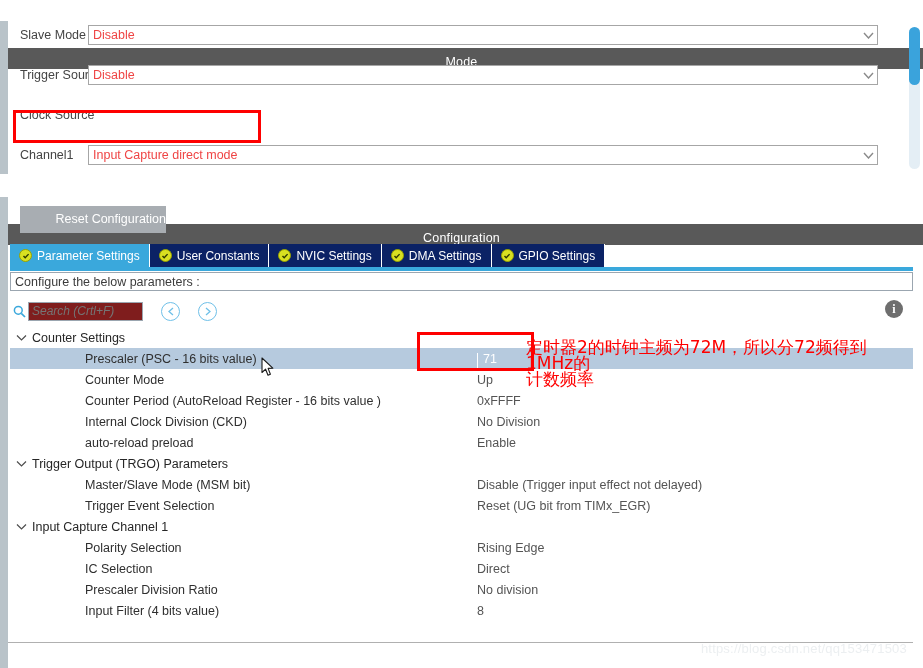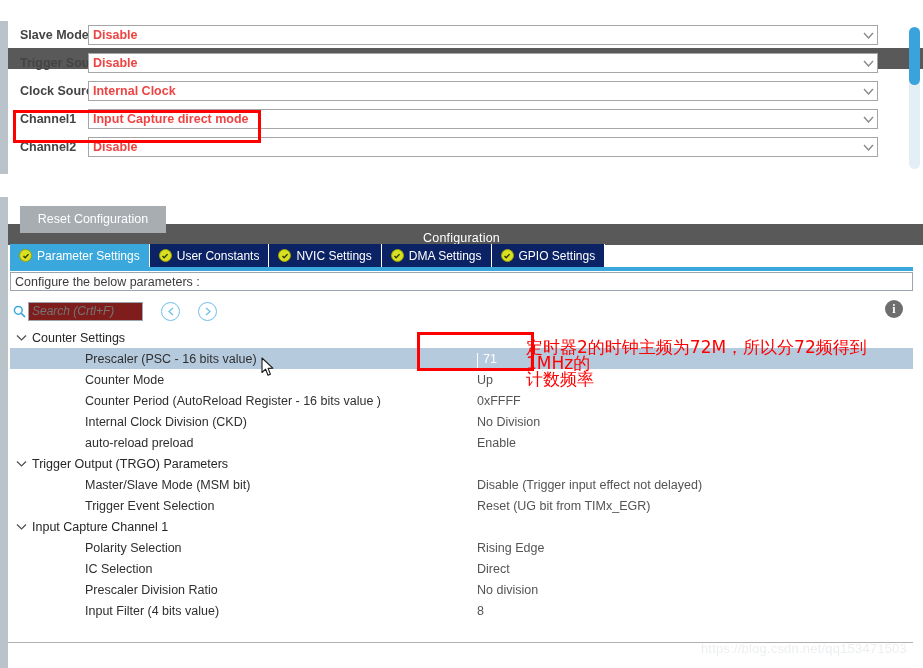--- a/index.html
+++ b/index.html
@@ -46,22 +46,21 @@
   }
   .mode-rows {
     position: absolute;
     left: 8px; top: 25px;
     width: 900px;
   }
   .mode-row {
     display: flex;
     align-items: center;
     height: 20px;
-    margin-bottom: 8px;
-    font-weight: bold;
+    margin-bottom: 20px;
   }
   .mode-label {
     width: 80px;
     text-align: left;
     padding-left: 12px;
     font-size: 12.5px;
     color: #444;
     box-sizing: border-box;
     white-space: nowrap;
   }
@@ -132,21 +131,21 @@
   }
   #reset-btn {
     position: absolute;
     left: 20px; top: 30px;
     width: 146px; height: 27px;
     background: #a8adb2;
     border: none;
     color: #ffffff;
     font-size: 12.5px;
     font-family: "Liberation Sans", sans-serif;
-    text-align: center;
+    text-align: right;
     line-height: 27px;
     cursor: default;
   }
 
   
   #tabbar {
     position: absolute;
     left: 10px; top: 68px;
     height: 23px;
     display: flex;
@@ -376,28 +375,20 @@
         <span class="chev">
           <svg width="11" height="7" viewBox="0 0 11 7">
               <path d="M1 1 L5.5 6 L10 1" fill="none" stroke="#8a8a8a" stroke-width="1.4"></path>
             </svg>
         </span>
       </div>
     </div>
 
     <div class="mode-row">
       <div class="mode-label">Clock Source</div>
-      <div class="mode-combo">
-        <span class="val">Internal Clock</span>
-        <span class="chev">
-          <svg width="11" height="7" viewBox="0 0 11 7">
-              <path d="M1 1 L5.5 6 L10 1" fill="none" stroke="#8a8a8a" stroke-width="1.4"></path>
-            </svg>
-        </span>
-      </div>
     </div>
 
     <div class="mode-row">
       <div class="mode-label">Channel1</div>
       <div class="mode-combo">
         <span class="val">Input Capture direct mode</span>
         <span class="chev">
           <svg width="11" height="7" viewBox="0 0 11 7">
               <path d="M1 1 L5.5 6 L10 1" fill="none" stroke="#8a8a8a" stroke-width="1.4"></path>
             </svg>

